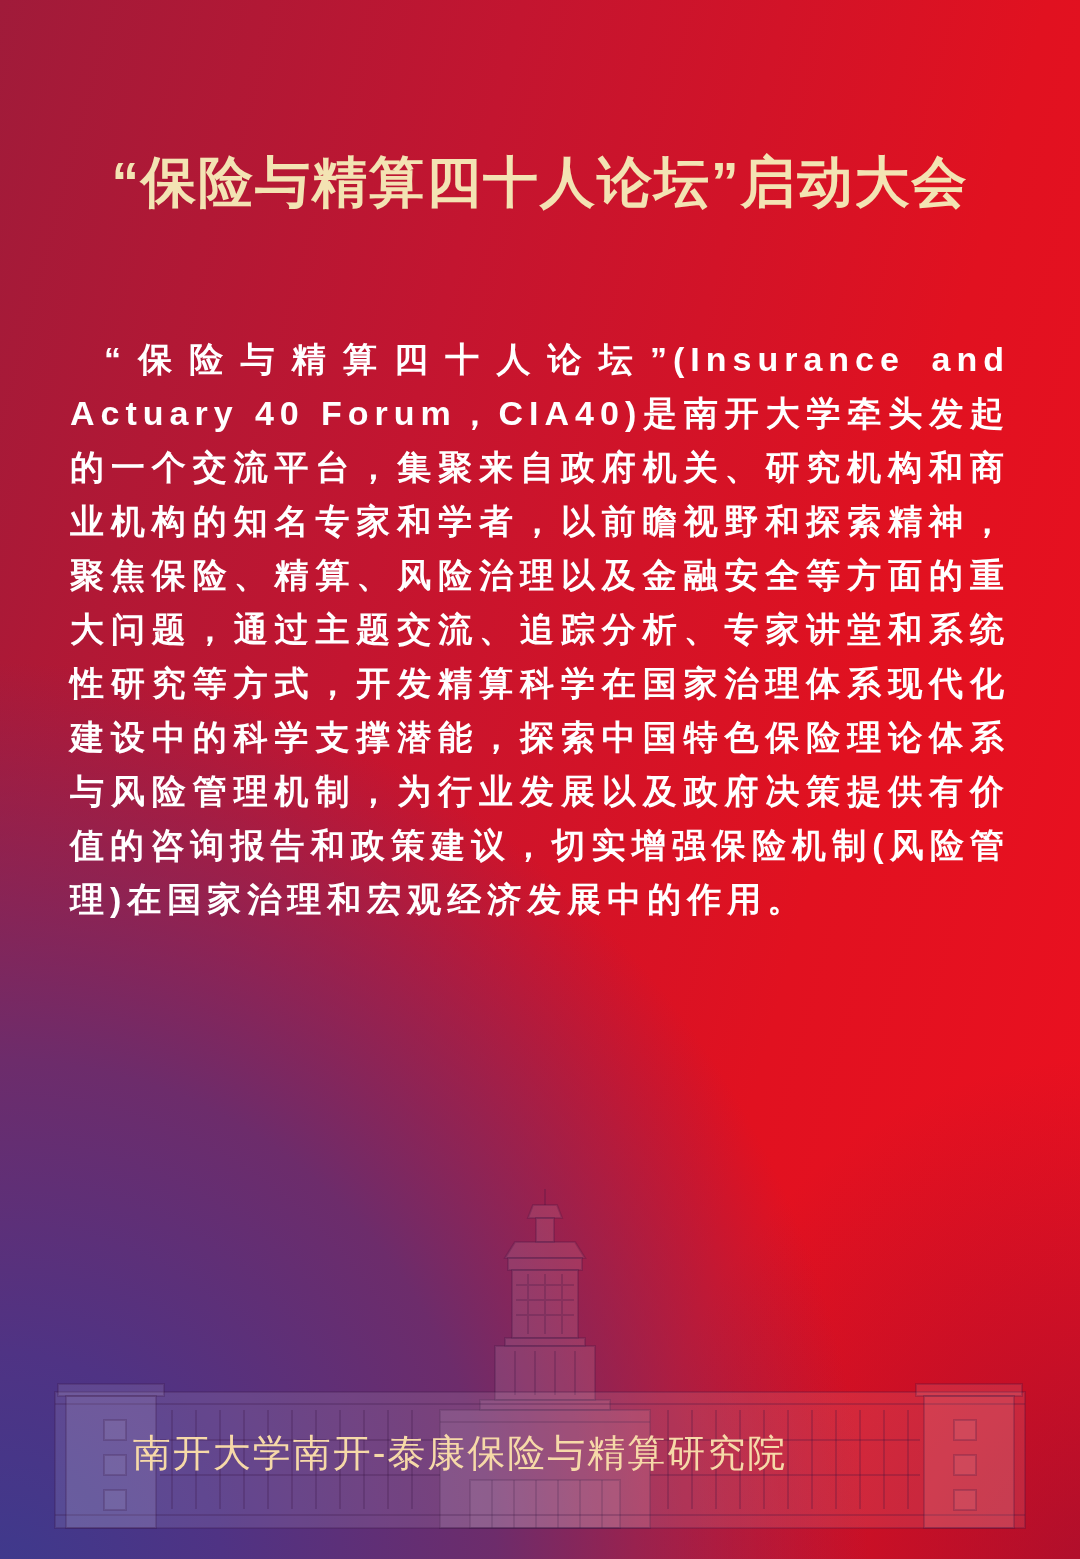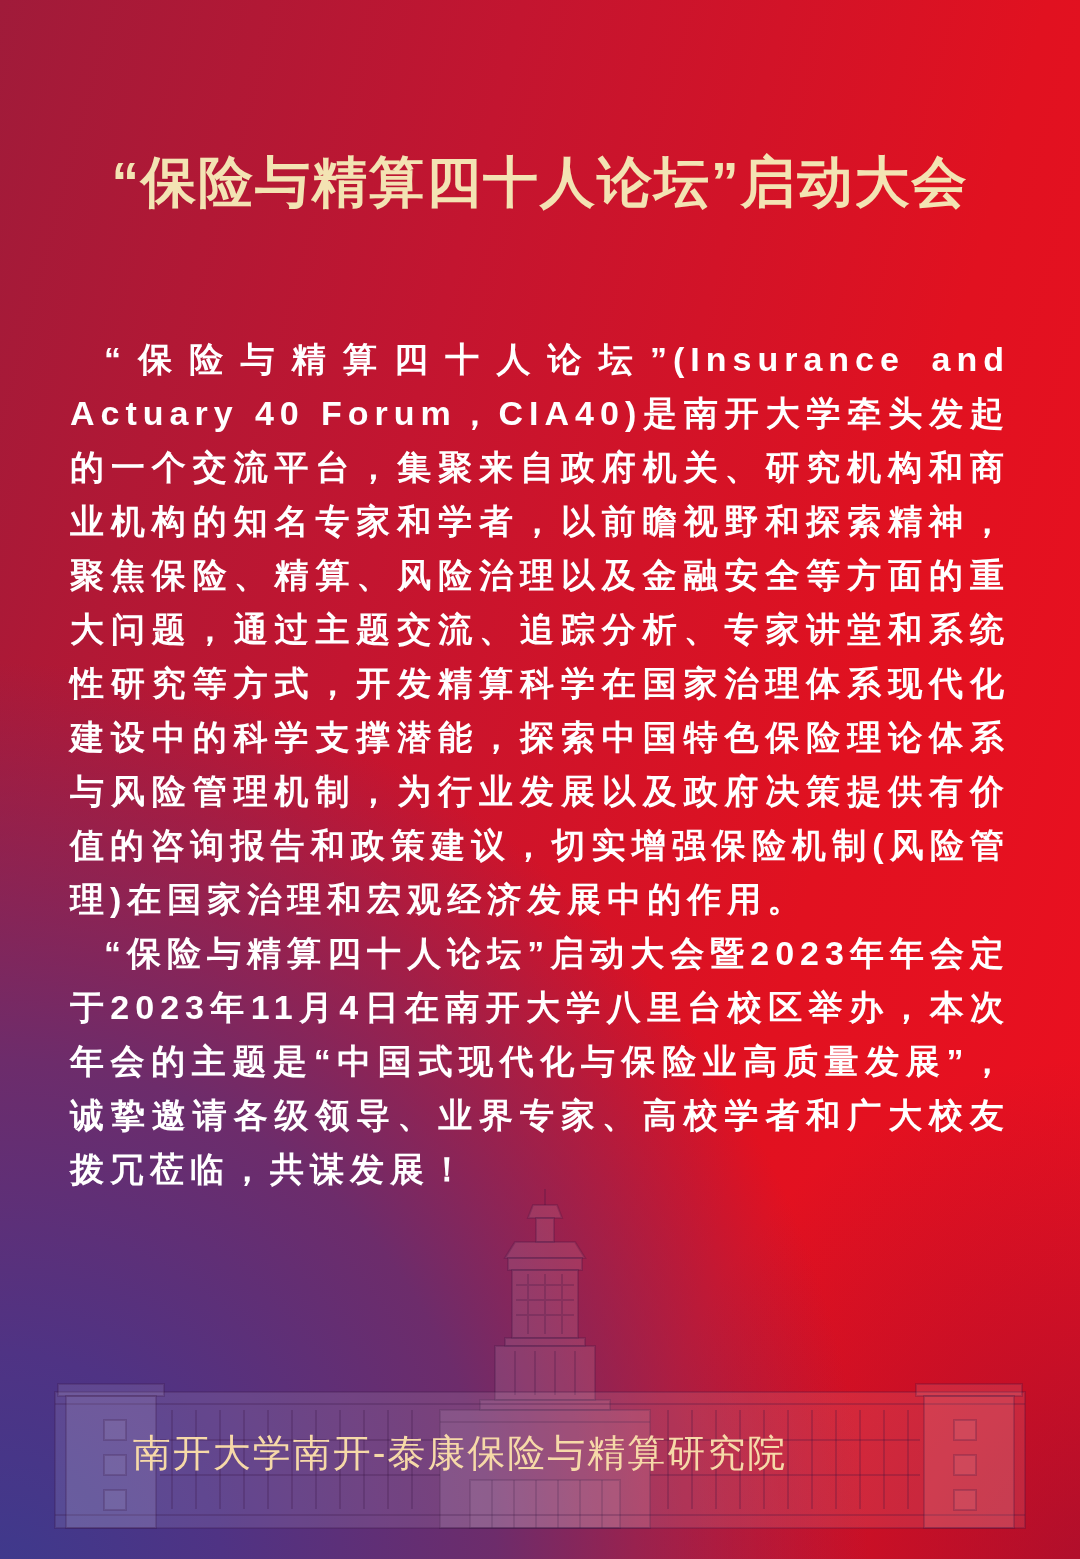--- a/index.html
+++ b/index.html
@@ -119,18 +119,17 @@
     <rect class="wm-window" x="954" y="316" width="22" height="20"></rect>
     <rect class="wm-window" x="954" y="351" width="22" height="20"></rect>
   </svg>
 
   <h1 class="title">
     <span>“保险与精算四十人论坛”启动大会</span>
   </h1>
 
   <div class="body-text">
     <p>“保险与精算四十人论坛”(Insurance and Actuary 40 Forum，CIA40)是南开大学牵头发起的一个交流平台，集聚来自政府机关、研究机构和商业机构的知名专家和学者，以前瞻视野和探索精神，聚焦保险、精算、风险治理以及金融安全等方面的重大问题，通过主题交流、追踪分析、专家讲堂和系统性研究等方式，开发精算科学在国家治理体系现代化建设中的科学支撑潜能，探索中国特色保险理论体系与风险管理机制，为行业发展以及政府决策提供有价值的咨询报告和政策建议，切实增强保险机制(风险管理)在国家治理和宏观经济发展中的作用。</p>
-    <p>“保险与精算四十人论坛”启动大会暨2023年年会定于2023年11月4日在南开大学八里台校区举办，本次年会的主题是“中国式现代化与保险业高质量发展”，诚挚邀请各级领导、业界专家、高校学者和广大校友拨冗莅临，共谋发展！</p>
   </div>
 
   <div class="footer-line">南开大学南开-泰康保险与精算研究院</div>
 
 </div>
 
 </body></html>

